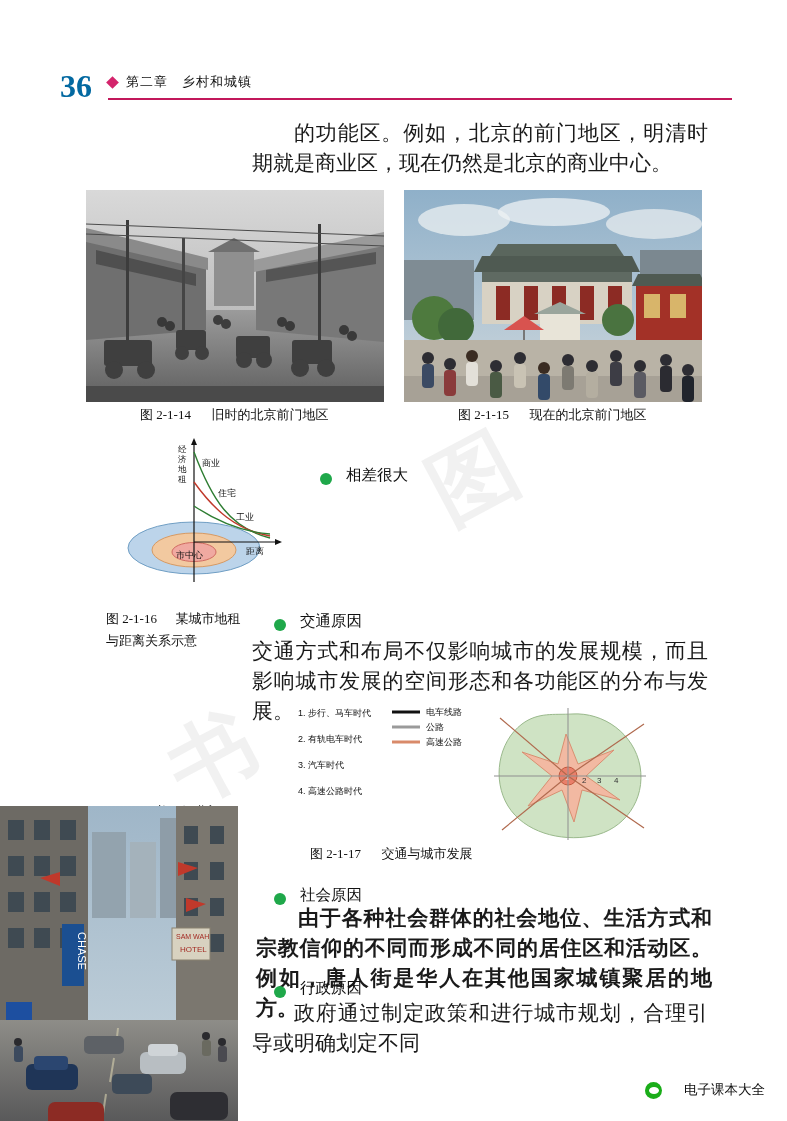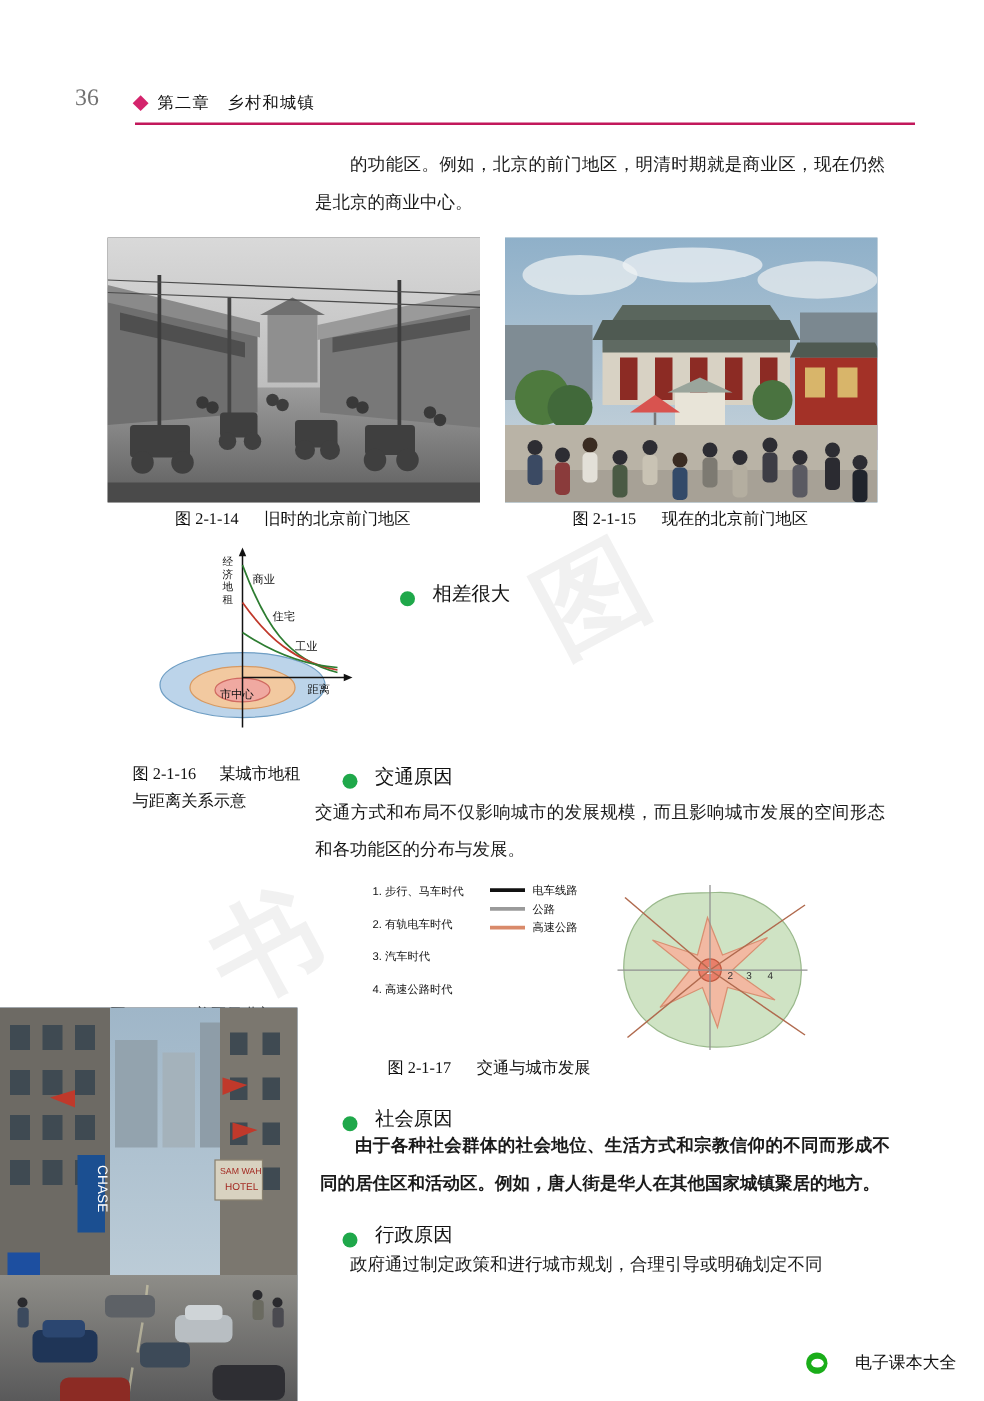--- a/index.html
+++ b/index.html
@@ -7,33 +7,33 @@
     width:787px;height:1121px;
     background:#ffffff;
     font-family:"Liberation Serif","DejaVu Serif",serif;
     position:relative;
     overflow:hidden;
   }
   .page{position:absolute;left:0;top:0;width:787px;height:1121px;}
 
   
   .header{position:absolute;left:60px;top:72px;width:672px;height:34px;}
-  .page-num{position:absolute;left:0;top:-4px;font-size:19px;font-weight:normal;color:#737373;letter-spacing:0;}
+  .page-num{position:absolute;left:0;top:-4px;font-size:32px;font-weight:bold;color:#0369a1;letter-spacing:0;}
   .header-rule{position:absolute;left:48px;top:26px;width:624px;height:2px;background:#c2185b;}
   .diamond{position:absolute;left:48px;top:6px;width:9px;height:9px;background:#d4246c;transform:rotate(45deg);}
   .chapter{position:absolute;left:66px;top:1px;font-size:13px;font-weight:normal;color:#111;letter-spacing:1px;}
 
   
   .wm{position:absolute;color:rgba(150,150,150,.13);font-size:86px;font-weight:bold;
       font-family:"Liberation Sans",sans-serif;transform:rotate(-28deg);user-select:none;}
   .wm1{left:430px;top:420px;}
   .wm2{left:170px;top:700px;}
 
   
-  .p{position:absolute;font-size:14px;line-height:30px;color:#1a1a1a;text-align:justify;}
+  .p{position:absolute;font-size:21px;line-height:30px;color:#1a1a1a;text-align:justify;}
   .indent{text-indent:2em;}
 
   
   .photo{position:absolute;overflow:hidden;}
   .cap{position:absolute;font-size:13px;color:#111;}
 
   
   .old-photo{left:86px;top:190px;width:298px;height:212px;background:#6e6e6e;}
   .new-photo{left:404px;top:190px;width:298px;height:212px;background:#89a7bd;}
 

